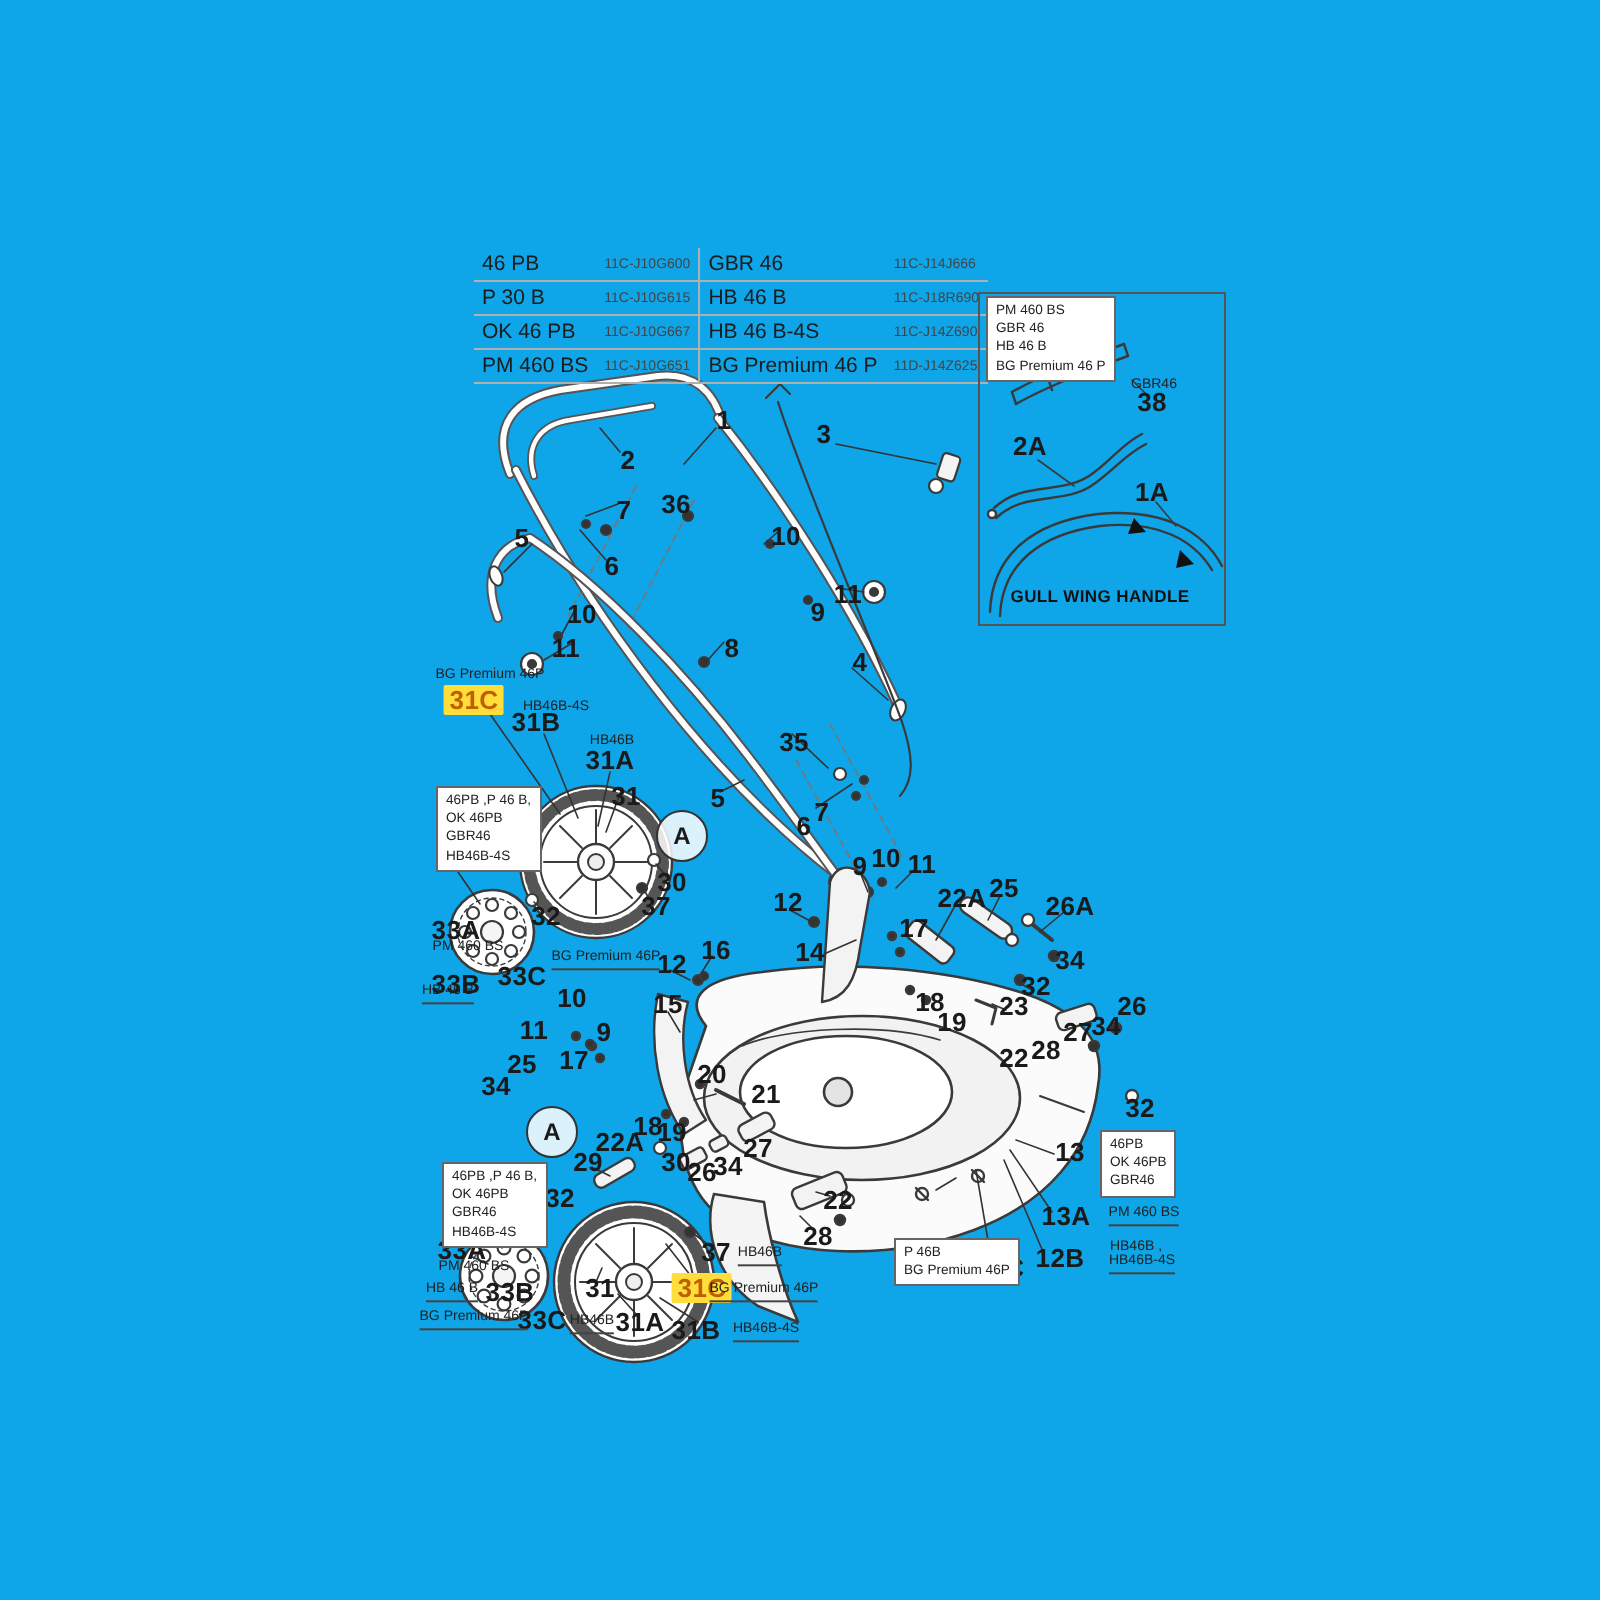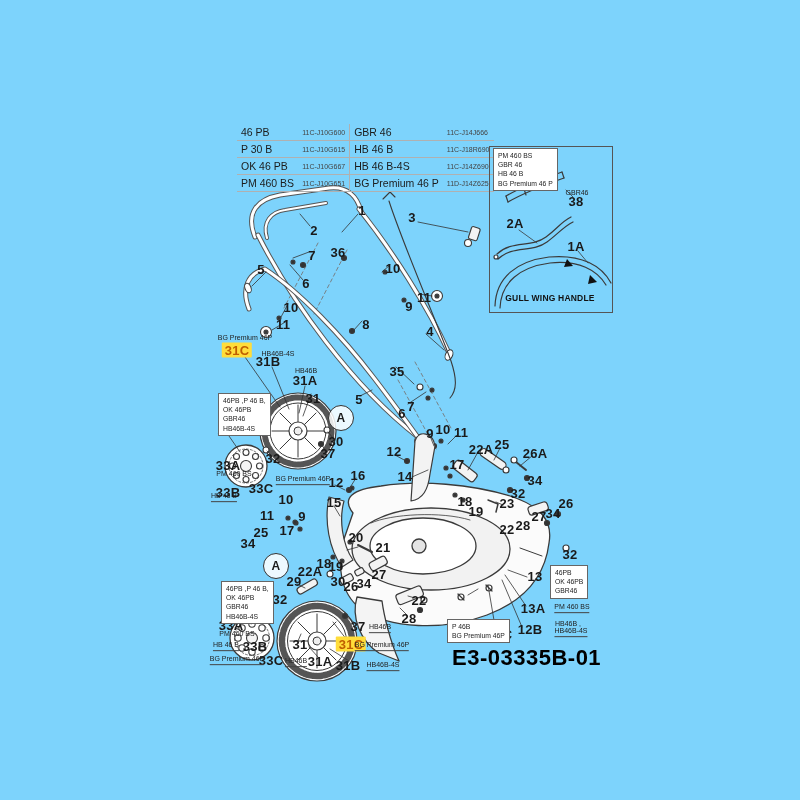--- a/index.html
+++ b/index.html
@@ -1,16 +1,16 @@
 <!DOCTYPE html>
 <html style="--hl-bg: #ffdd3a; --hl-fg: #bf5f00;"><head>
 <meta charset="utf-8">
 <style>
   html,body{margin:0;padding:0;background:#fff;}
-  #stage{position:relative;width:800px;height:800px;background:#7dd3fc;overflow:hidden;
+  #stage{position:relative;width:800px;height:800px;background:#0ea5e9;overflow:hidden;
          font-family:"Liberation Sans", sans-serif;}
   #art{position:absolute;left:0;top:0;}
   #callout-layer{position:absolute;left:0;top:0;width:800px;height:800px;}
   .callout{position:absolute;transform:translate(-50%,-50%);font-size:13px;font-weight:700;
            color:#1a1a1a;white-space:nowrap;letter-spacing:.2px;line-height:1;}
   .callout.hl{background:var(--hl-bg,#ffdd3a);color:var(--hl-fg,#bf5f00);padding:1px 3px;border-radius:1px;}
   .callout.circled{width:24px;height:24px;border:1.4px solid #333;border-radius:50%;
            display:flex;align-items:center;justify-content:center;font-size:12px;background:rgba(255,255,255,.85);}
   .note{position:absolute;transform:translate(-50%,-50%);font-size:7px;color:#222;
         white-space:nowrap;line-height:1.1;}
@@ -449,14 +449,13 @@
         <div>BG Premium 46P</div>
       </div>
       <div class="note-box" style="left: 493px; top: 148px;">
         <div>PM 460 BS</div>
         <div>GBR 46</div>
         <div>HB 46 B</div>
         <div>BG Premium 46 P</div>
       </div>
     </div>
 
-  <div id="footer-code">E3-03335B-01</div>
 </div>
 
 </body></html>

